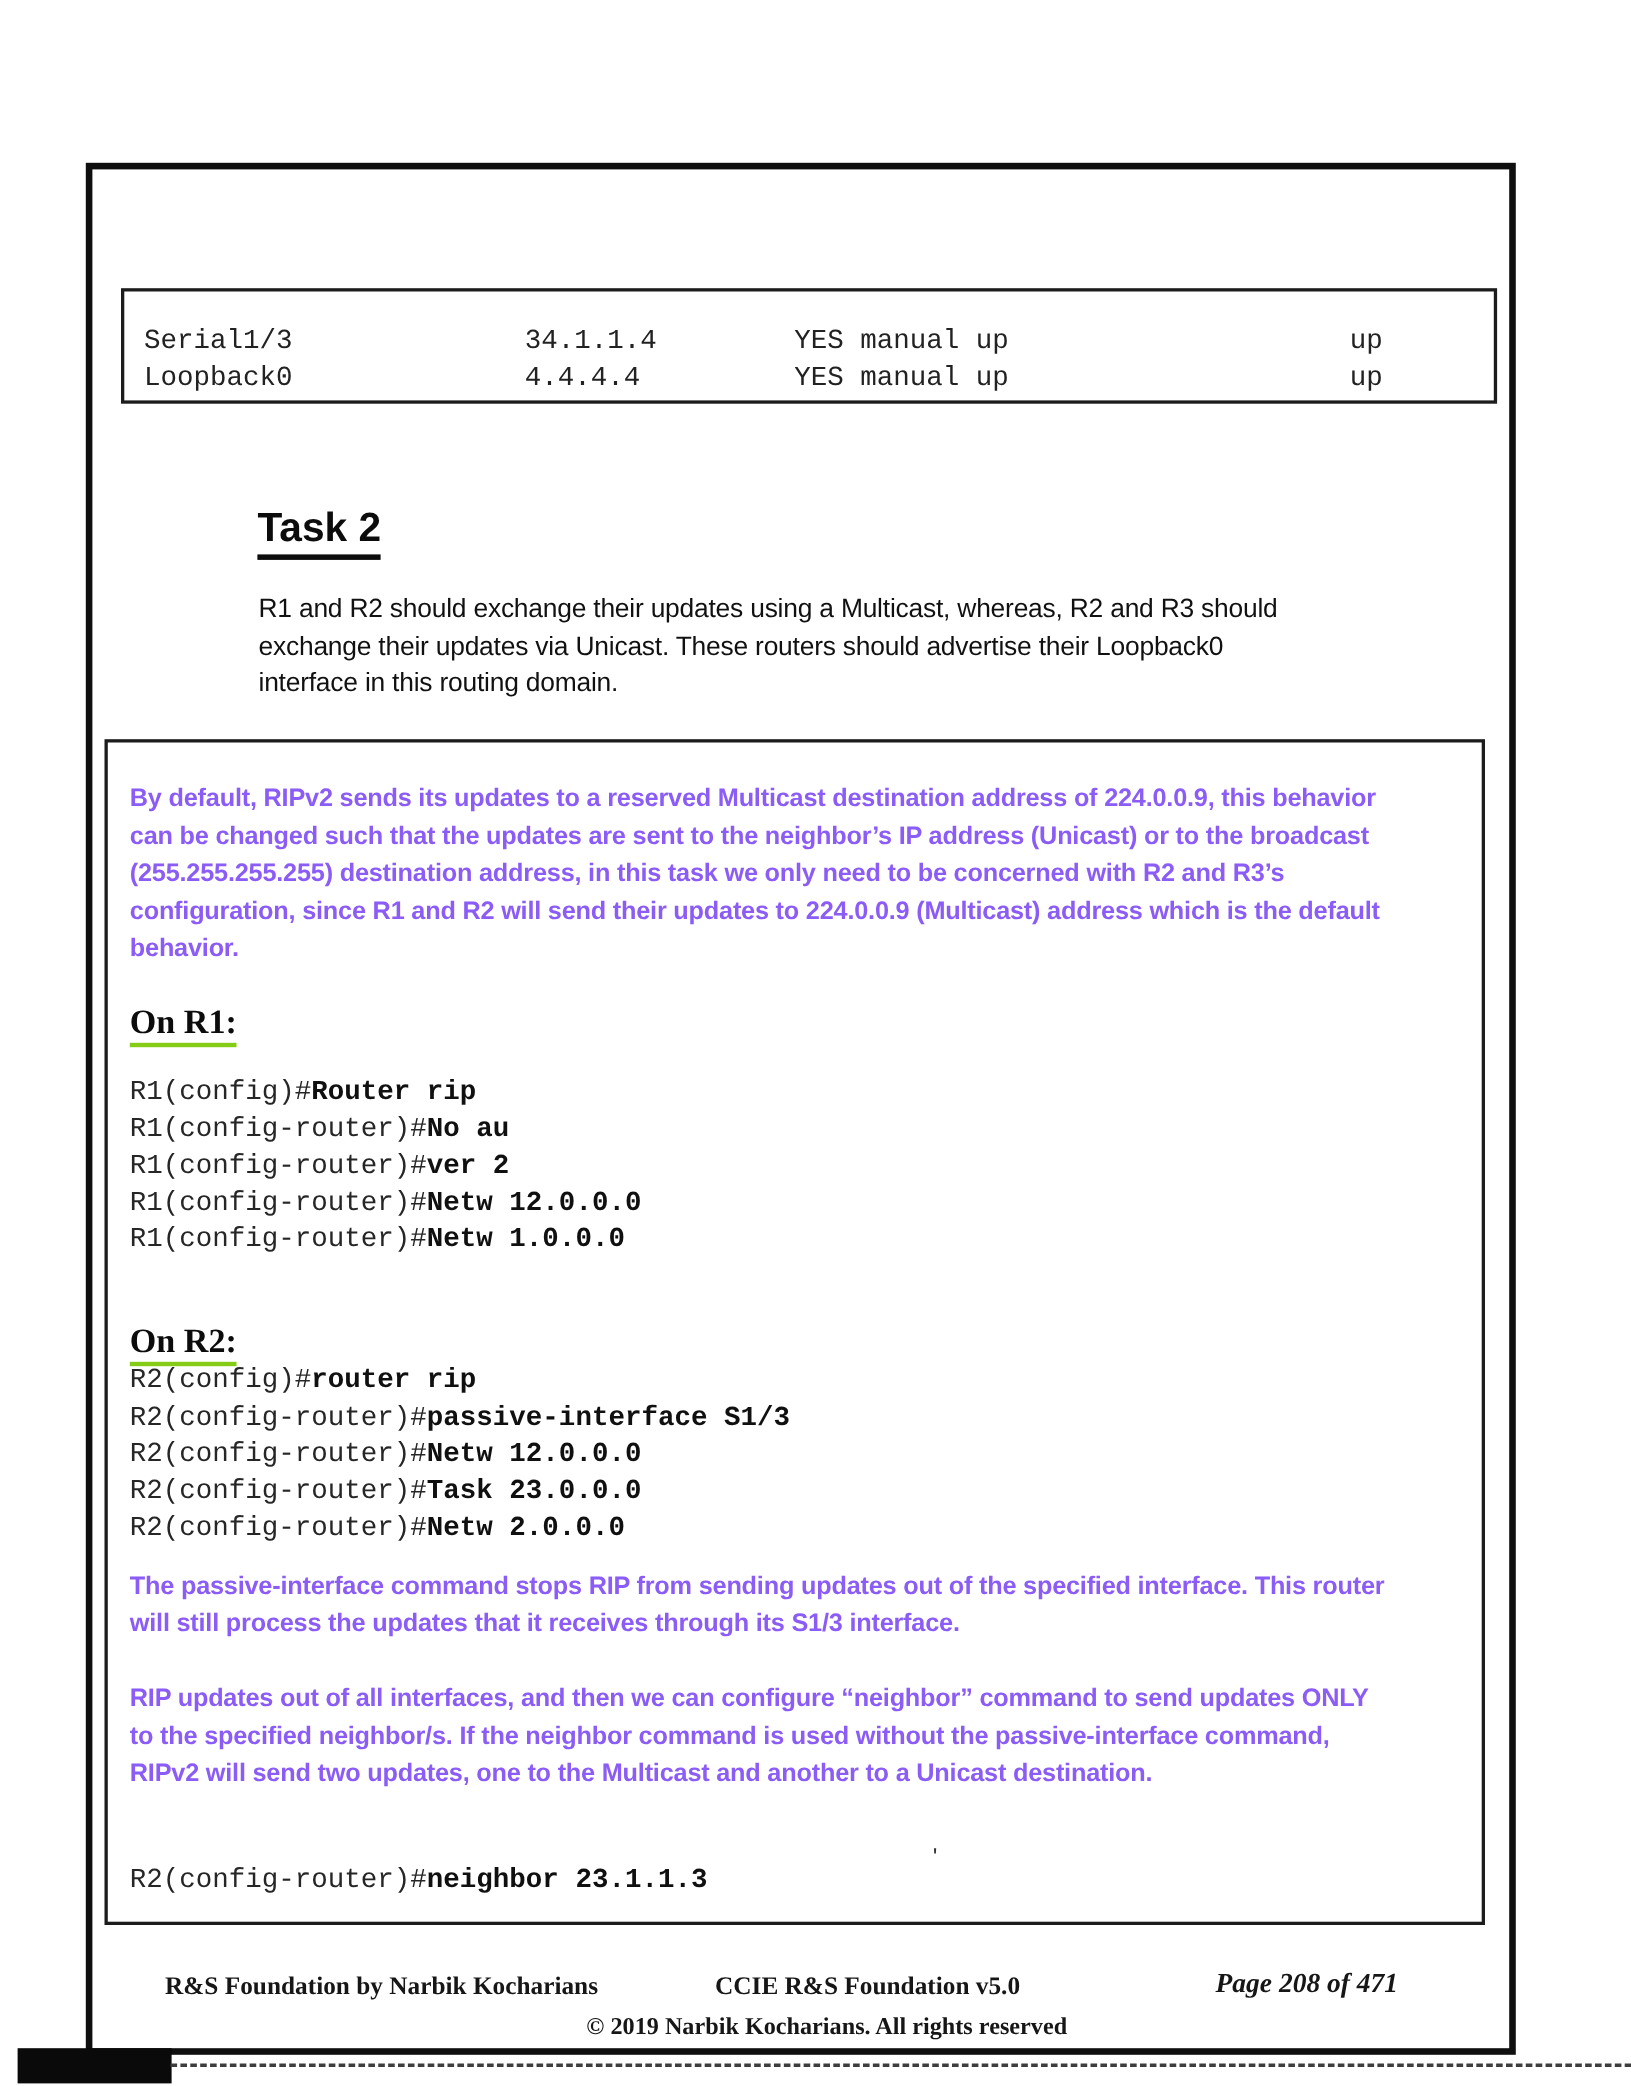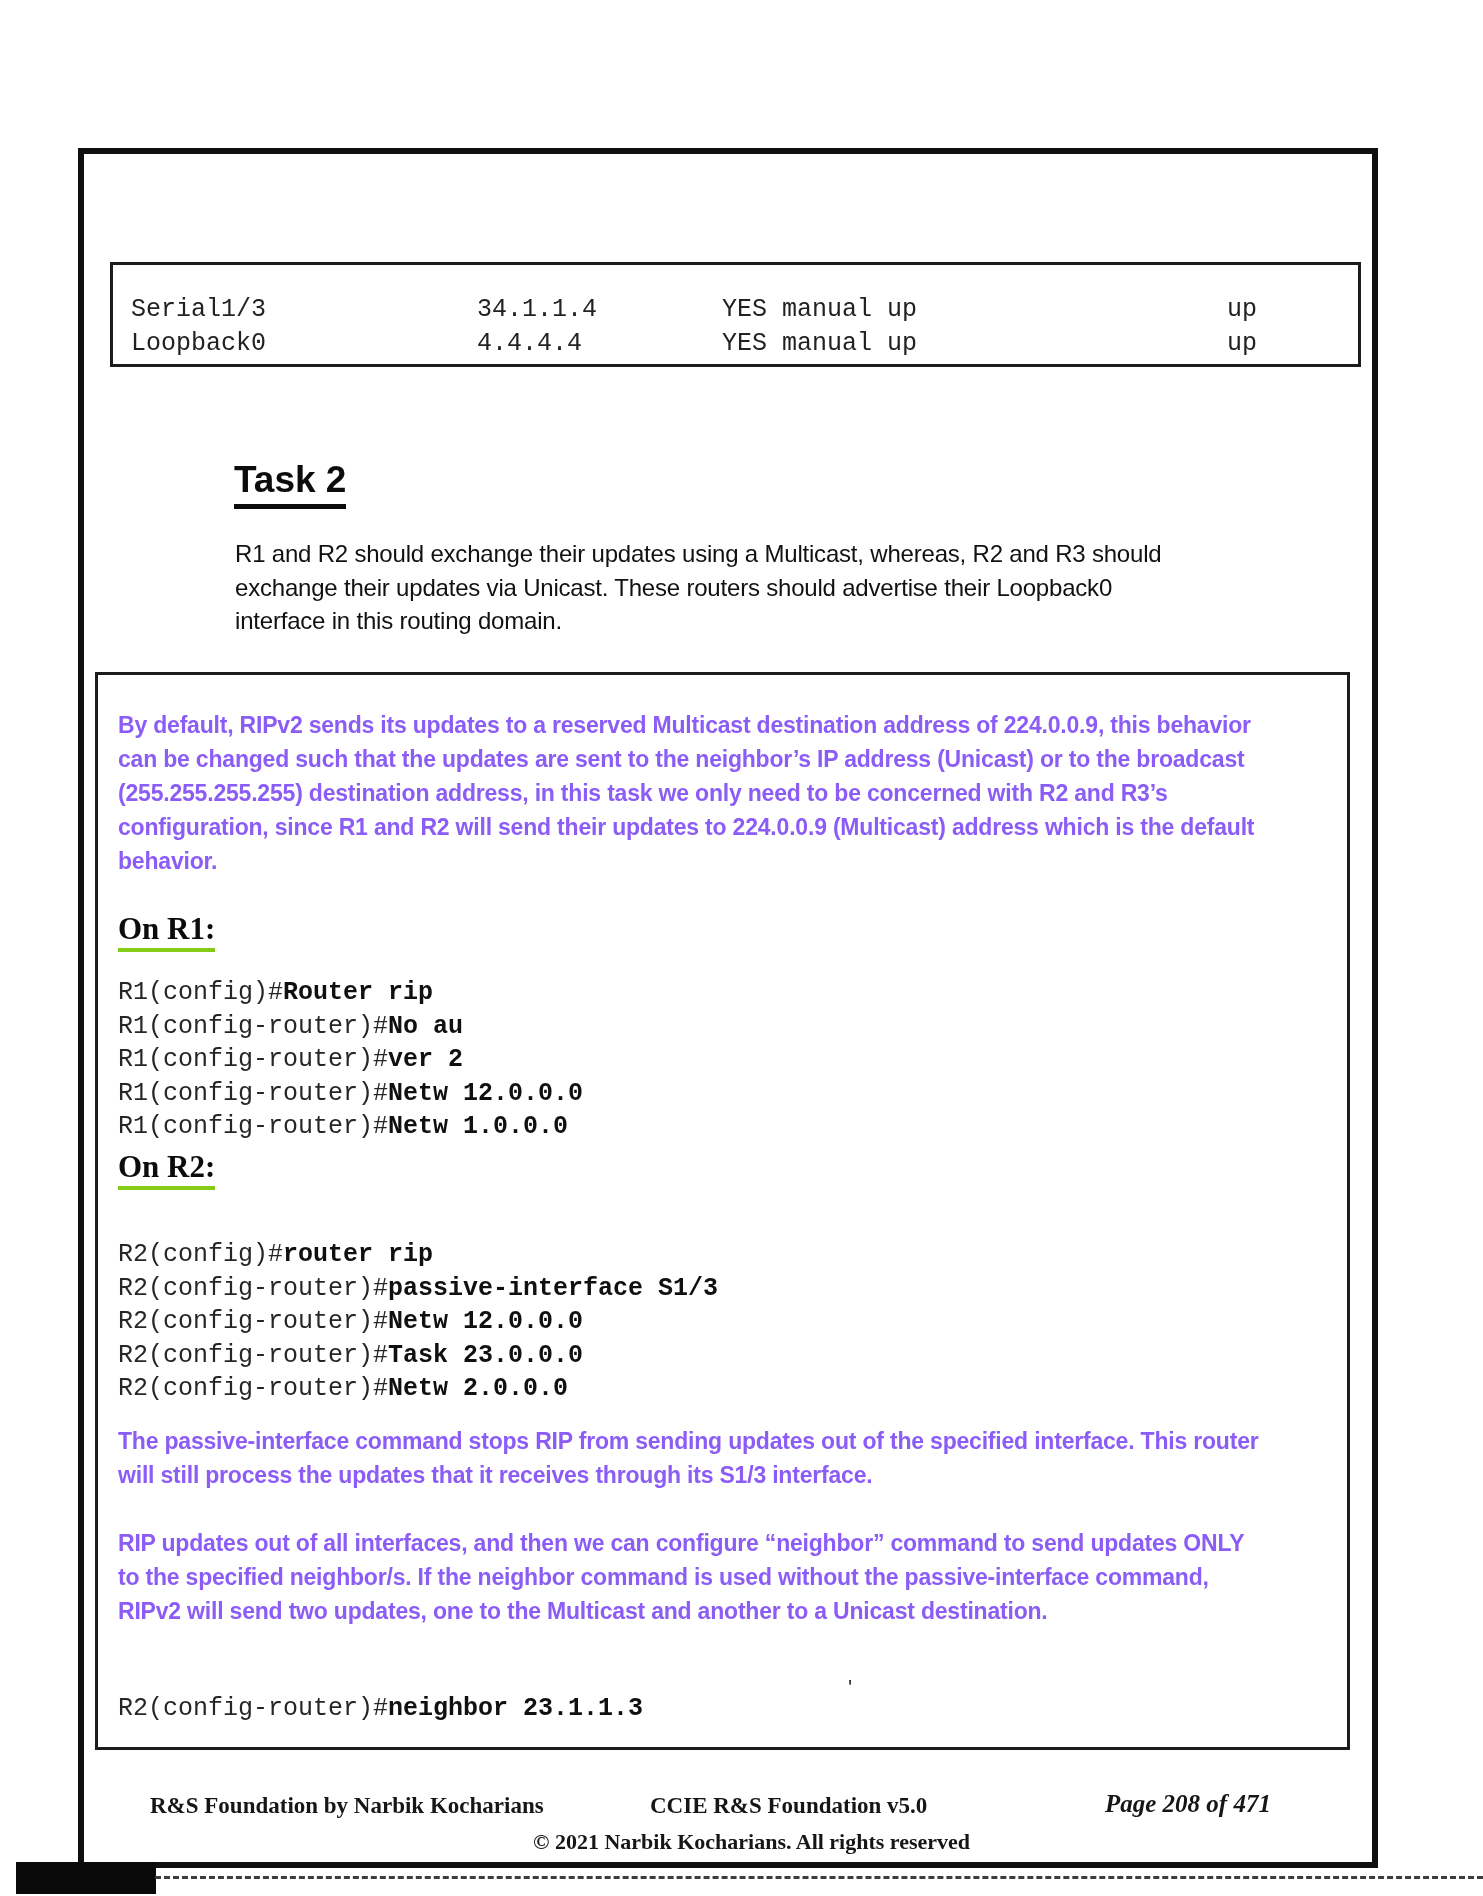--- a/index.html
+++ b/index.html
@@ -44,21 +44,21 @@
   .bold-para div{white-space:nowrap;}
   .note-intro{left:20px;top:33px;}
   .passive-note{left:20px;top:749px;}
   .alt-note{left:20px;top:851px;}
   .section-heading{
     position:absolute;left:20px;display:inline-block;
     font-family:"Liberation Serif",serif;font-weight:bold;font-size:31px;color:#0c0c0c;
     border-bottom:4px solid #84cc16;padding-bottom:1px;
   }
   .r1-heading{top:236px;}
-  .r2-heading{top:474px;}
+  .r2-heading{top:526px;}
   .code-block{
     position:absolute;left:20px;
     font-family:"Liberation Mono",monospace;font-size:25px;line-height:33.5px;color:#262626;
   }
   .code-block div{white-space:nowrap;}
   .code-block .cmd{font-weight:bold;color:#101010;}
   .r1-code{top:301px;}
   .r2-code{top:563px;}
   .neighbor-code{top:1017px;}
   .artifact{position:absolute;left:750px;top:1000px;font-size:22px;color:#333;}
@@ -150,18 +150,18 @@
     <div class="code-block neighbor-code">
       <div><span>R2(config-router)#</span><span class="cmd">neighbor 23.1.1.3</span></div>
     </div>
 
     <span class="artifact">'</span>
   </div>
 
   <div class="footer-item footer-left">R&amp;S Foundation by Narbik Kocharians</div>
   <div class="footer-item footer-center">CCIE R&amp;S Foundation v5.0</div>
   <div class="footer-item footer-page">Page 208 of 471</div>
-  <div class="footer-item footer-copy">© 2021 Narbik Kocharians. All rights reserved</div>
+  <div class="footer-item footer-copy">© 2019 Narbik Kocharians. All rights reserved</div>
 
   <div class="black-rect"></div>
   <div class="dashed-line"></div>
 
 </div>
 
 </body></html>

